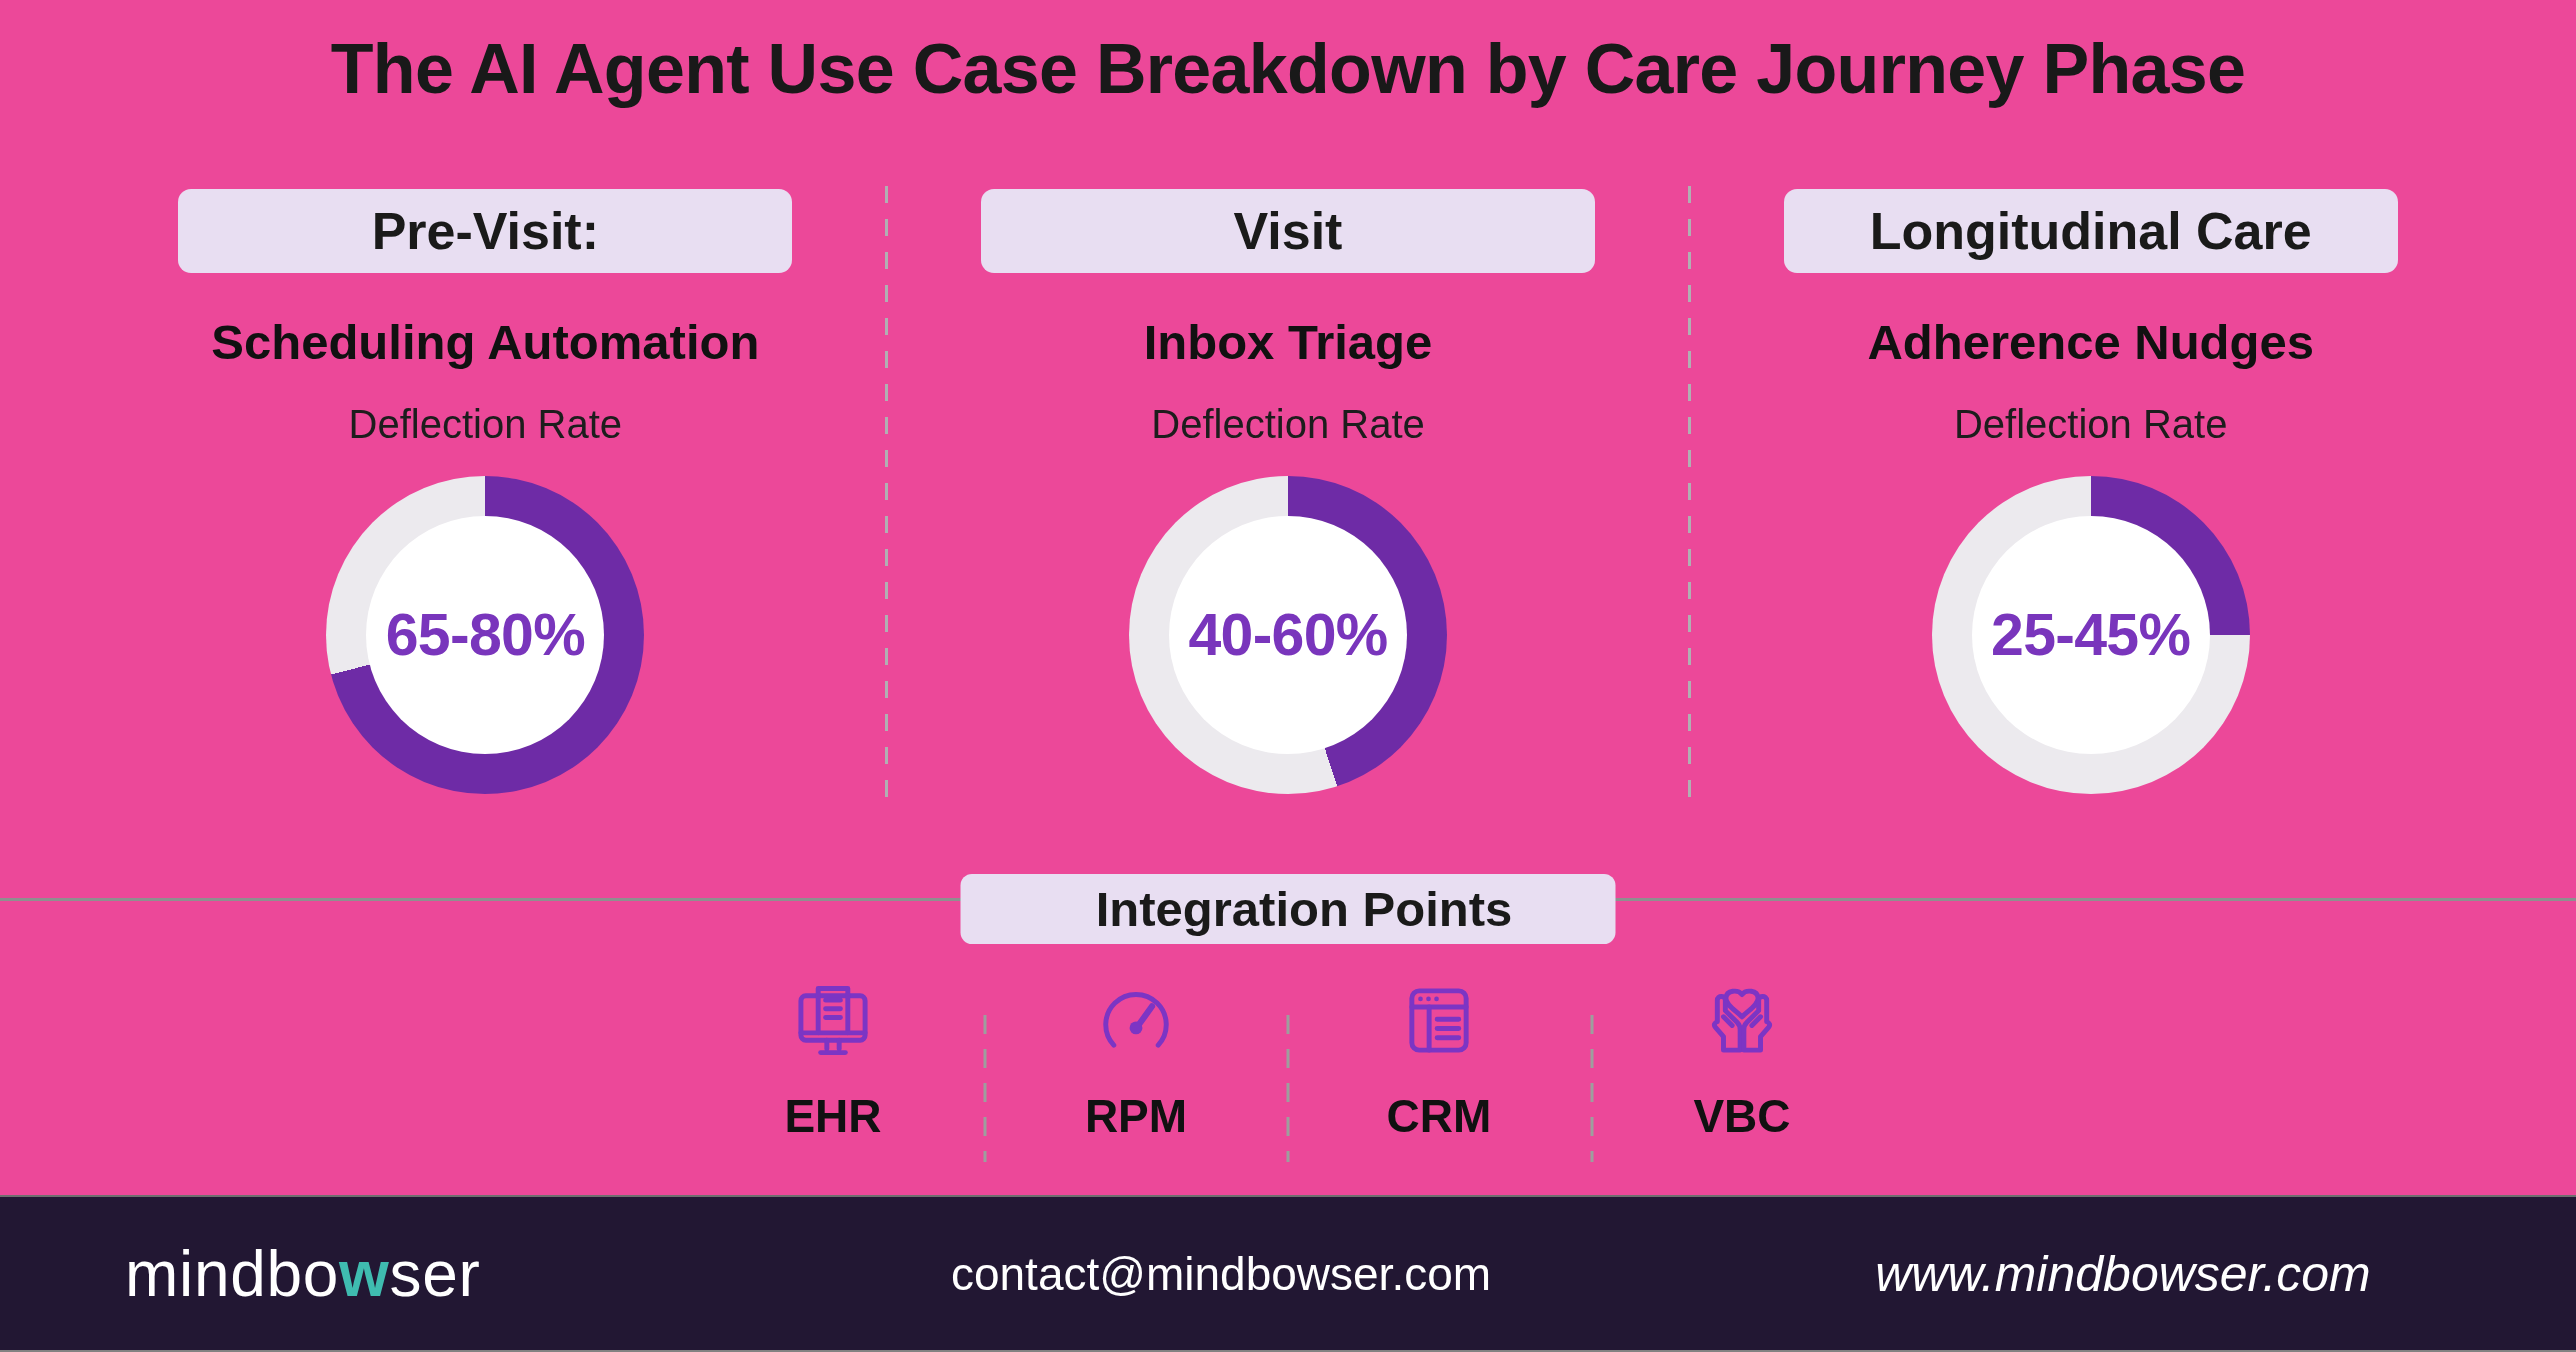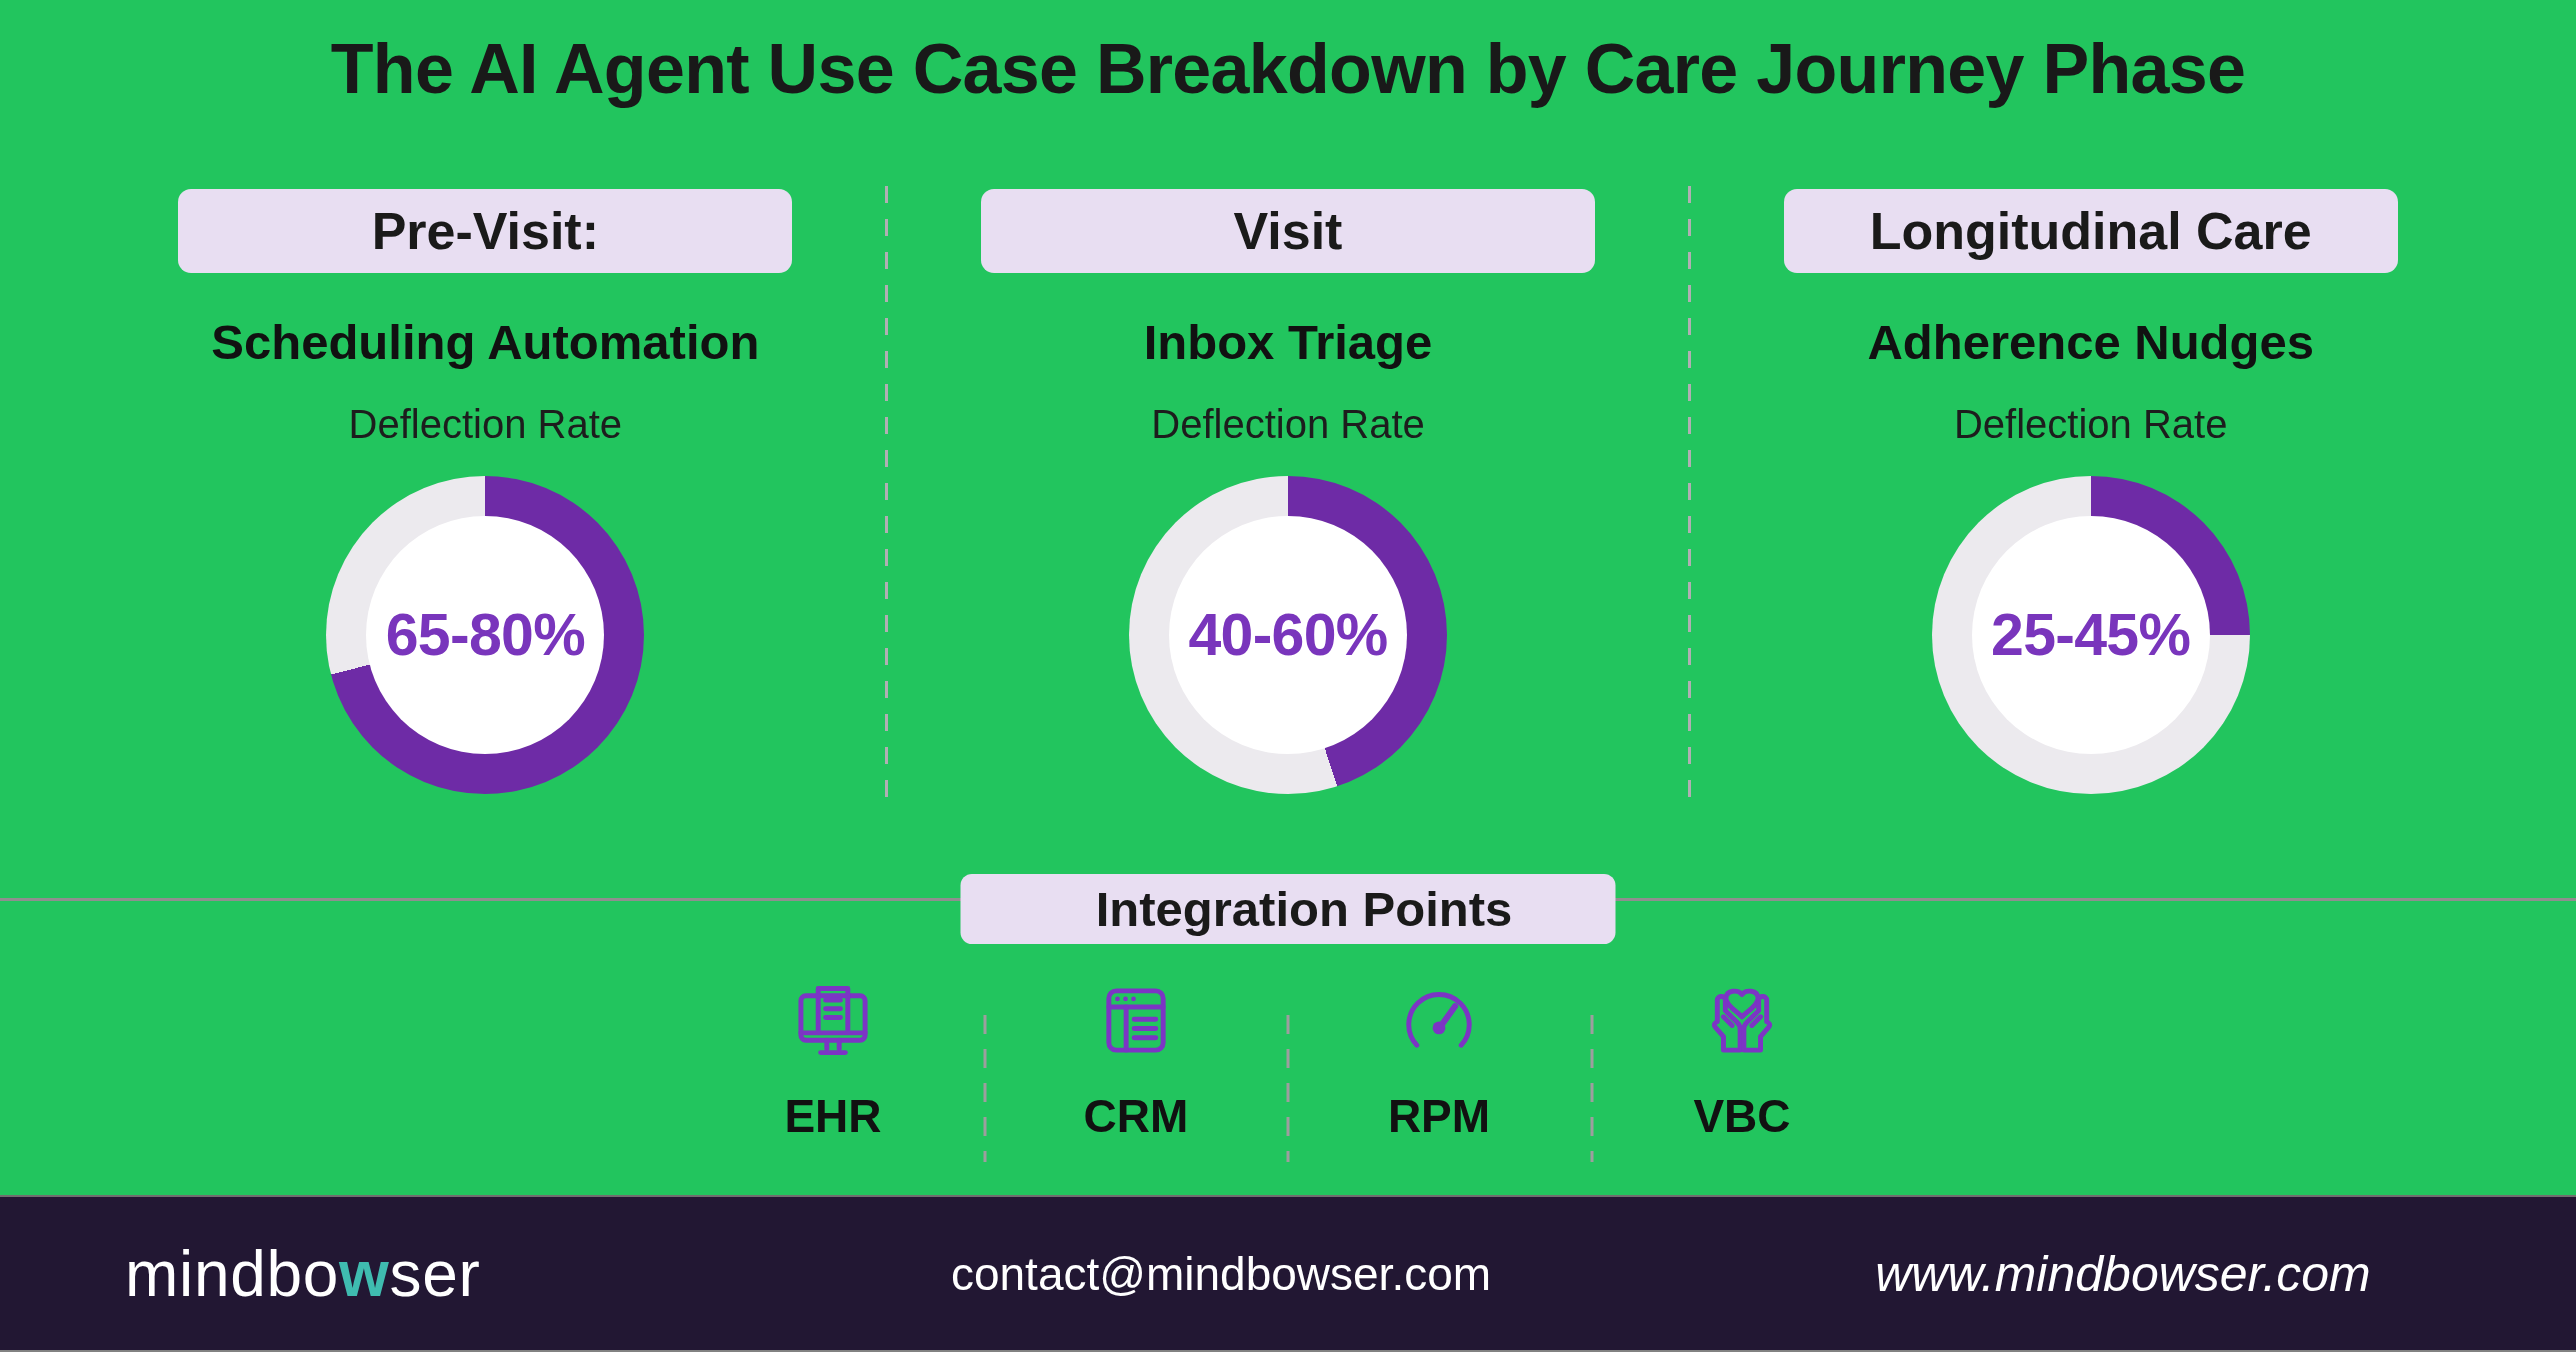--- a/index.html
+++ b/index.html
@@ -1,19 +1,19 @@
 <!DOCTYPE html>
 <html style="--accent-purple: #6E2BA6; --donut-track: #ECEAEE; --rate-text-purple: #7935BC; --icon-purple: #7C35C4; --pill-bg: #E8DEF2; --footer-bg: #221733; --logo-teal: #3FBCB0; --divider-gray: #B1AFB3; --line-gray: #8F8F8F; --text-dark: #191919;font-size:11.4px"><head>
 <meta charset="utf-8">
 <style>
   html,body{margin:0;padding:0;background:#ffffff;}
   .canvas{
     position:relative;
     width:2576px;height:1353px;
-    background:#22c55e;
+    background:#ec4899;
     font-family:"Liberation Sans", sans-serif;
     overflow:hidden;
   }
   
   .title{
     position:absolute;top:29px;left:0;width:100%;
     text-align:center;
     font-size:70px;font-weight:700;letter-spacing:-0.7px;
     color:#191919;
   }
@@ -161,42 +161,42 @@
         <path class="icon-stroke" d="M26 15.5h12M26 22.5h12M26 29.5h12"></path>
         <path class="icon-stroke" d="M6 42h52"></path>
         <path class="icon-stroke" d="M27 48v7M37 48v7"></path>
         <path class="icon-stroke" d="M22 58h20"></path>
       </svg>
       <div class="int-label">EHR</div>
     </div>
 
     <div class="int-item">
       <svg viewBox="0 0 64 64">
+        <path class="icon-stroke" d="M14 52 A24.5 24.5 0 1 1 50 52"></path>
+        <path class="icon-stroke" style="stroke-width:5" d="M33.5 36.5 L45 20.5"></path>
+        <circle class="icon-fill" cx="32" cy="38" r="5.2"></circle>
+      </svg>
+      <div class="int-label">RPM</div>
+    </div>
+
+    <div class="int-item">
+      <svg viewBox="0 0 64 64">
         <rect class="icon-stroke" x="10" y="8" width="44" height="48" rx="6"></rect>
         <path class="icon-stroke" d="M10 21h44"></path>
         <circle class="icon-fill" cx="17" cy="14.5" r="1.9"></circle>
         <circle class="icon-fill" cx="23.5" cy="14.5" r="1.9"></circle>
         <circle class="icon-fill" cx="30" cy="14.5" r="1.9"></circle>
         <path class="icon-stroke" d="M24 21v35"></path>
         <path class="icon-stroke" d="M30.5 31h17.5M30.5 38.5h17.5M30.5 46h17.5"></path>
       </svg>
       <div class="int-label">CRM</div>
     </div>
 
     <div class="int-item">
       <svg viewBox="0 0 64 64">
-        <path class="icon-stroke" d="M14 52 A24.5 24.5 0 1 1 50 52"></path>
-        <path class="icon-stroke" style="stroke-width:5" d="M33.5 36.5 L45 20.5"></path>
-        <circle class="icon-fill" cx="32" cy="38" r="5.2"></circle>
-      </svg>
-      <div class="int-label">RPM</div>
-    </div>
-
-    <div class="int-item">
-      <svg viewBox="0 0 64 64">
         <path class="icon-stroke" d="M32 11c-3.2-4.4-12.5-3.6-13 2.6-.4 5.8 7 9.5 13 15.4 6-5.9 13.4-9.6 13-15.4-.5-6.2-9.8-7-13-2.6z"></path>
         <path class="icon-stroke" d="M12 33V15.5c0-4 6.5-4 6.5 0V24l9.5 9.5c1.6 1.6 2.5 3.8 2.5 6V56H17v-11l-6.5-7.5c-1.8-2.1-.6-3.8 1.5-4.5z"></path>
         <path class="icon-stroke" d="M17 29l7 7"></path>
         <g transform="translate(64 0) scale(-1 1)">
           <path class="icon-stroke" d="M12 33V15.5c0-4 6.5-4 6.5 0V24l9.5 9.5c1.6 1.6 2.5 3.8 2.5 6V56H17v-11l-6.5-7.5c-1.8-2.1-.6-3.8 1.5-4.5z"></path>
           <path class="icon-stroke" d="M17 29l7 7"></path>
         </g>
       </svg>
       <div class="int-label">VBC</div>
     </div>

